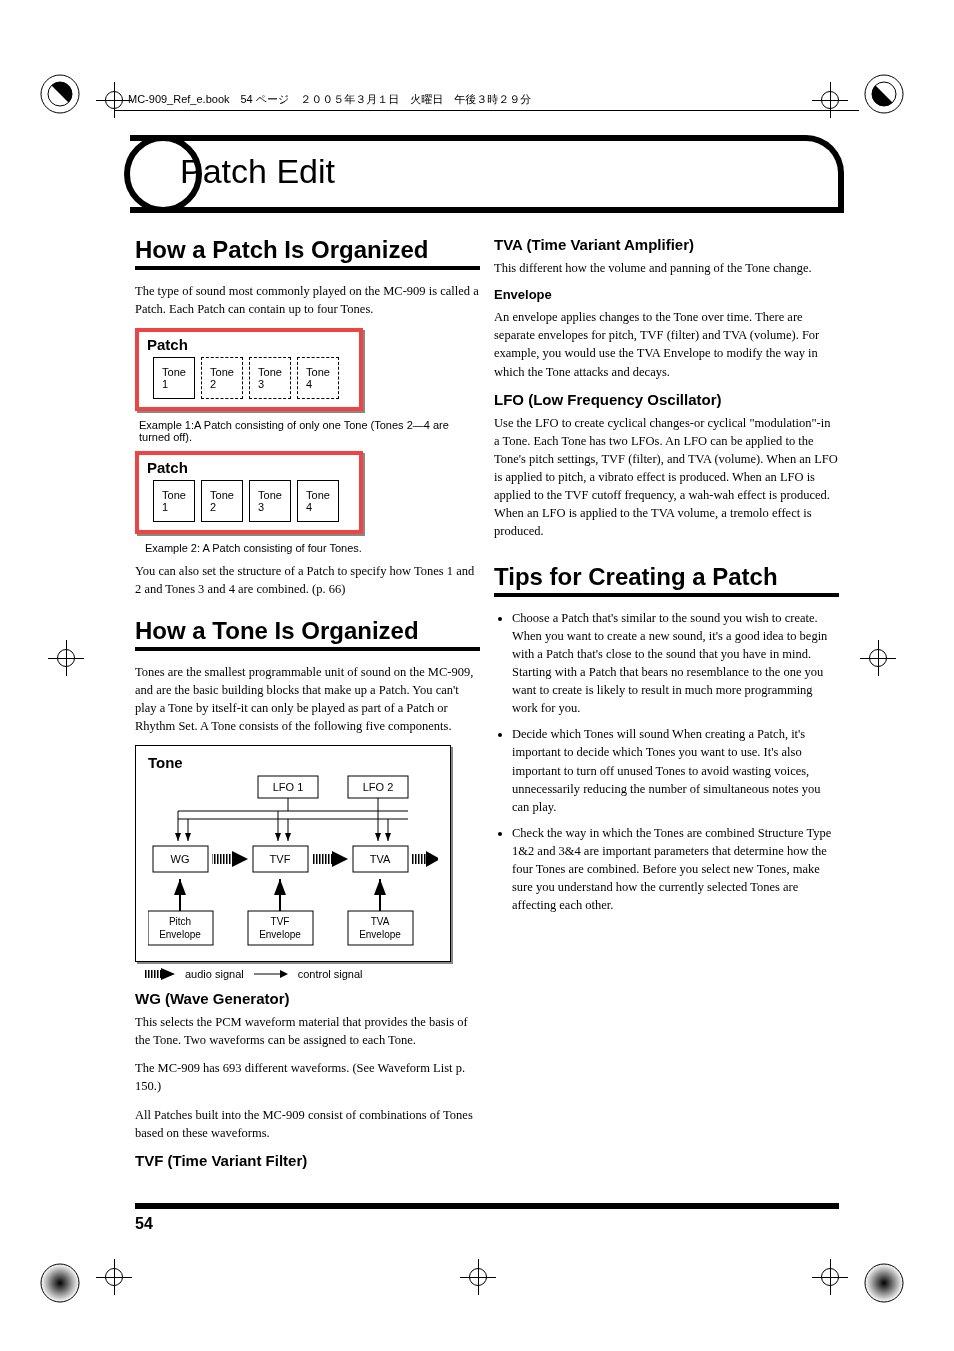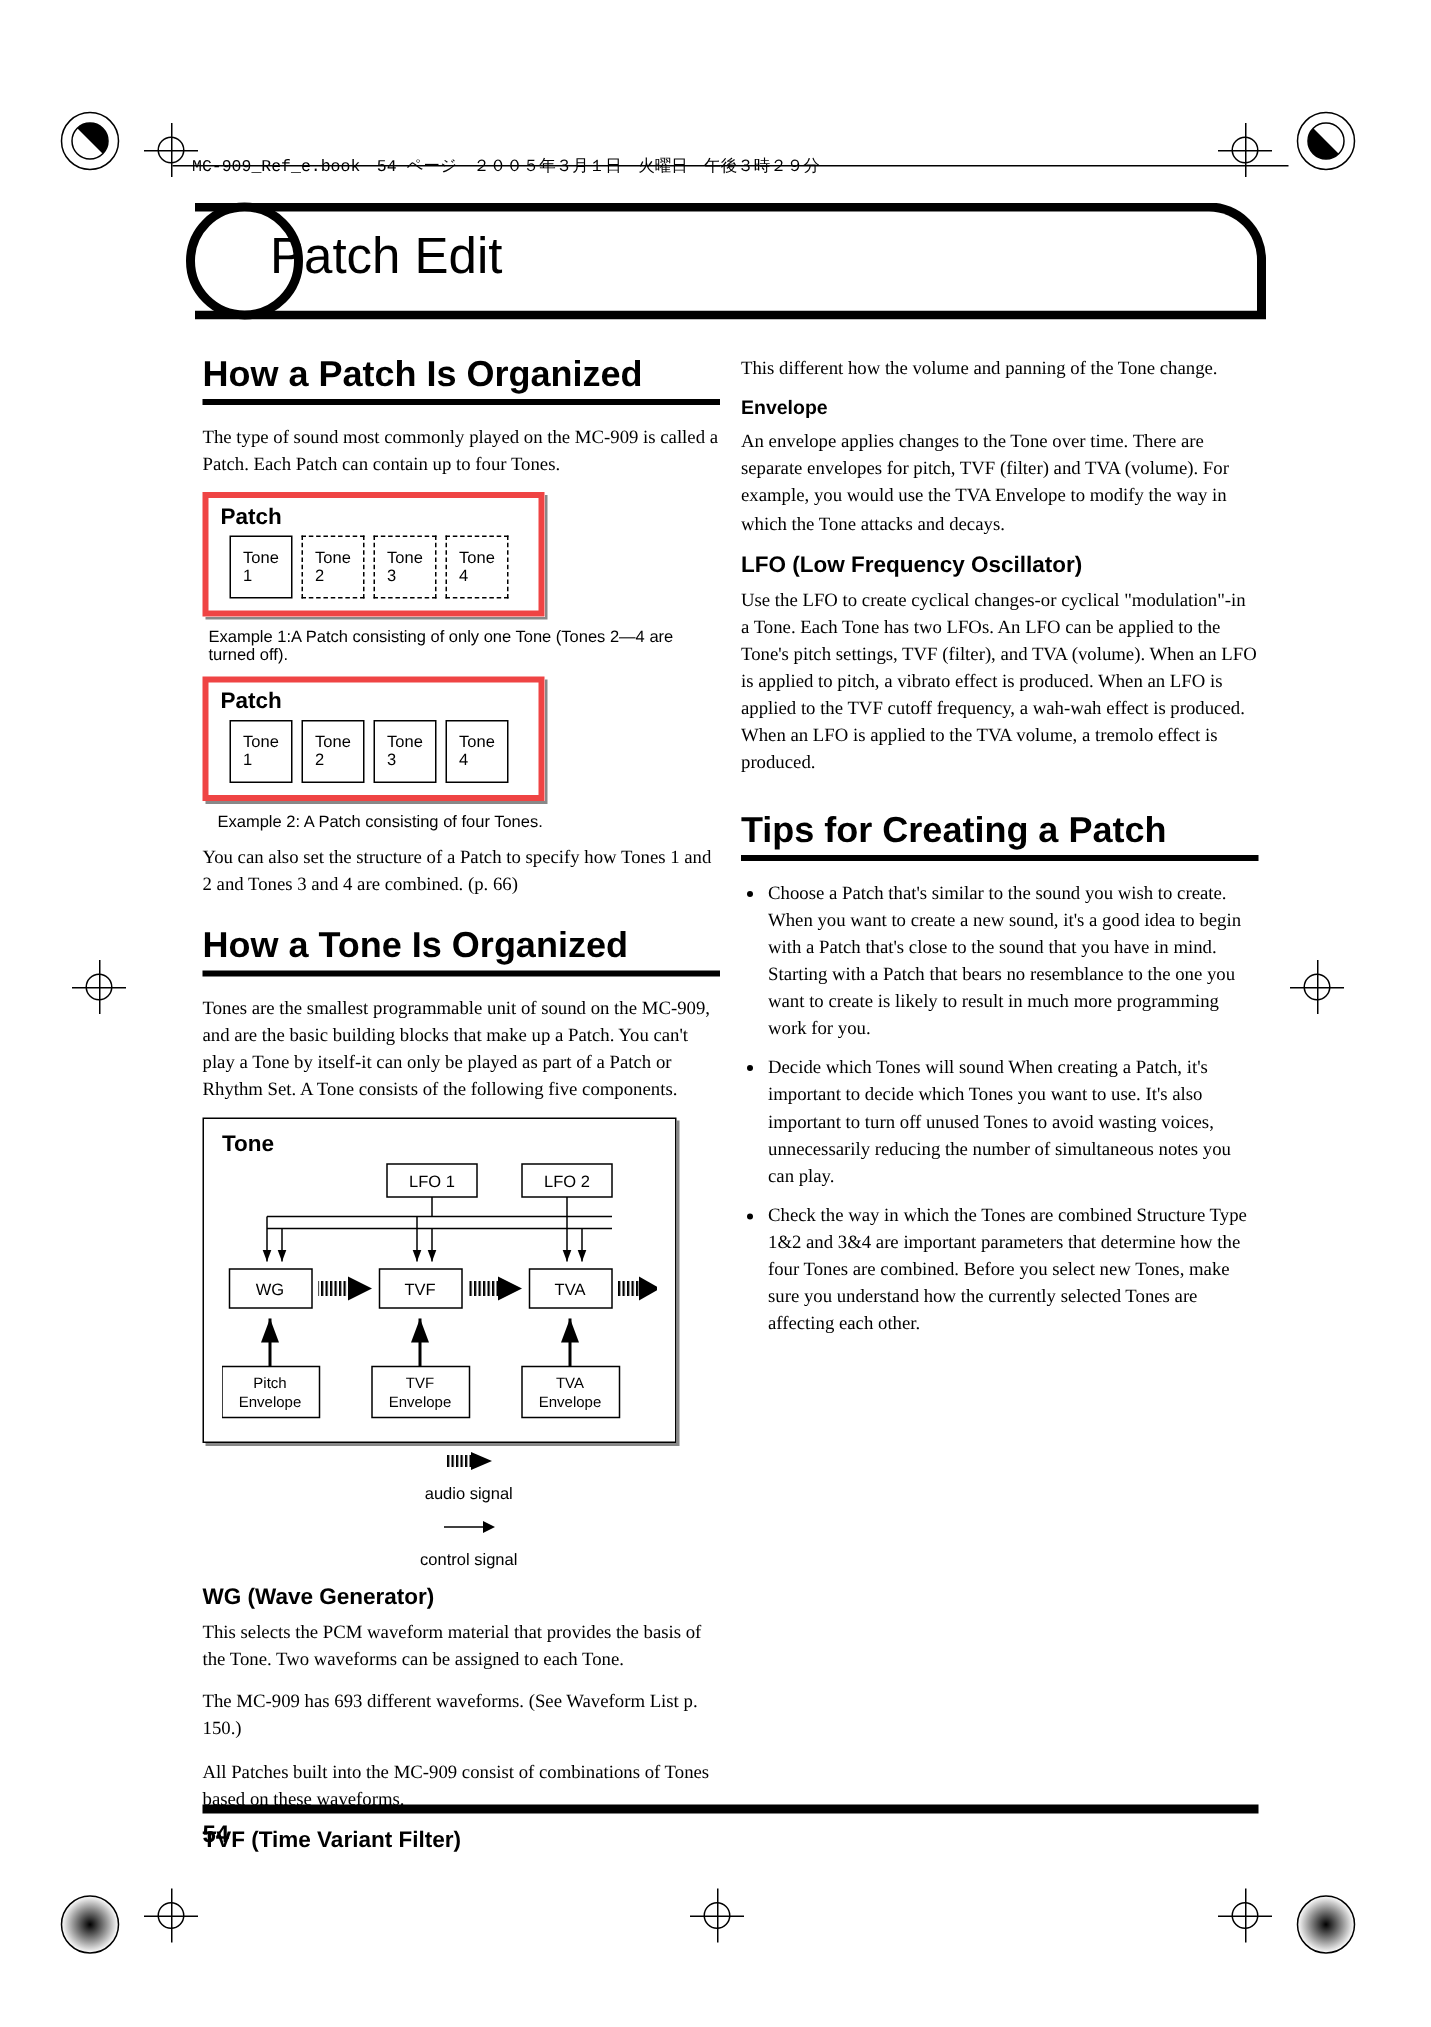--- a/index.html
+++ b/index.html
@@ -19,23 +19,23 @@
     content: ''; position: absolute; background: #000;
   }
   .crosshair::before { width: 36px; height: 1px; top: 18px; left: 0; }
   .crosshair::after { width: 1px; height: 36px; left: 18px; top: 0; }
   .crosshair .circ {
     position: absolute; width: 18px; height: 18px; border: 1px solid #000;
     border-radius: 50%; top: 9px; left: 9px;
   }
   .header-line {
     position: absolute;
-    top: 103px; left: 128px;
+    top: 92px; left: 128px;
     font-size: 11px;
-    font-family: Liberation Mono, monospace;
+    font-family: Liberation Sans, sans-serif;
     color: #000;
   }
   .title-band {
     position: absolute;
     top: 135px; left: 130px; right: 110px;
     height: 78px;
     border-top: 6px solid #000;
     border-bottom: 6px solid #000;
     border-right: 6px solid #000;
     border-top-right-radius: 38px;
@@ -121,21 +121,21 @@
     padding: 8px 12px 10px 12px;
     font-family: Arial, sans-serif;
     display: inline-block;
   }
   .tone-diagram .tone-title { font-weight: bold; font-size: 15px; }
   .td-svg { display: block; }
   .legend {
     font-family: Arial, sans-serif;
     font-size: 11px;
     margin: 6px 0 10px 10px;
-    display: flex; align-items: center; gap: 10px; flex-direction: column;
+    display: flex; align-items: center; gap: 10px;
   }
   .legend svg { vertical-align: middle; }
   ul.tips {
     list-style: disc;
     padding-left: 18px;
   }
   ul.tips li {
     font-size: 12.5px;
     line-height: 1.45;
     margin-bottom: 8px;
@@ -328,20 +328,21 @@
 
     <h2 class="sub">WG (Wave Generator)</h2>
     <p class="body">This selects the PCM waveform material that provides the basis of the Tone. Two waveforms can be assigned to each Tone.</p>
     <p class="body">The MC-909 has 693 different waveforms. (See Waveform List p. 150.)</p>
     <p class="body">All Patches built into the MC-909 consist of combinations of Tones based on these waveforms.</p>
 
     <h2 class="sub">TVF (Time Variant Filter)</h2>
   </div>
 
   <div class="col">
+    <h2 class="sub" style="margin-top:0;">TVA (Time Variant Amplifier)</h2>
     <p class="body">This different how the volume and panning of the Tone change.</p>
 
     <h3 class="subsub">Envelope</h3>
     <p class="body">An envelope applies changes to the Tone over time. There are separate envelopes for pitch, TVF (filter) and TVA (volume). For example, you would use the TVA Envelope to modify the way in which the Tone attacks and decays.</p>
 
     <h2 class="sub">LFO (Low Frequency Oscillator)</h2>
     <p class="body">Use the LFO to create cyclical changes-or cyclical "modulation"-in a Tone. Each Tone has two LFOs. An LFO can be applied to the Tone's pitch settings, TVF (filter), and TVA (volume). When an LFO is applied to pitch, a vibrato effect is produced. When an LFO is applied to the TVF cutoff frequency, a wah-wah effect is produced. When an LFO is applied to the TVA volume, a tremolo effect is produced.</p>
 
     <h1 class="section" style="margin-top:22px;">Tips for Creating a Patch</h1>
     <ul class="tips">

